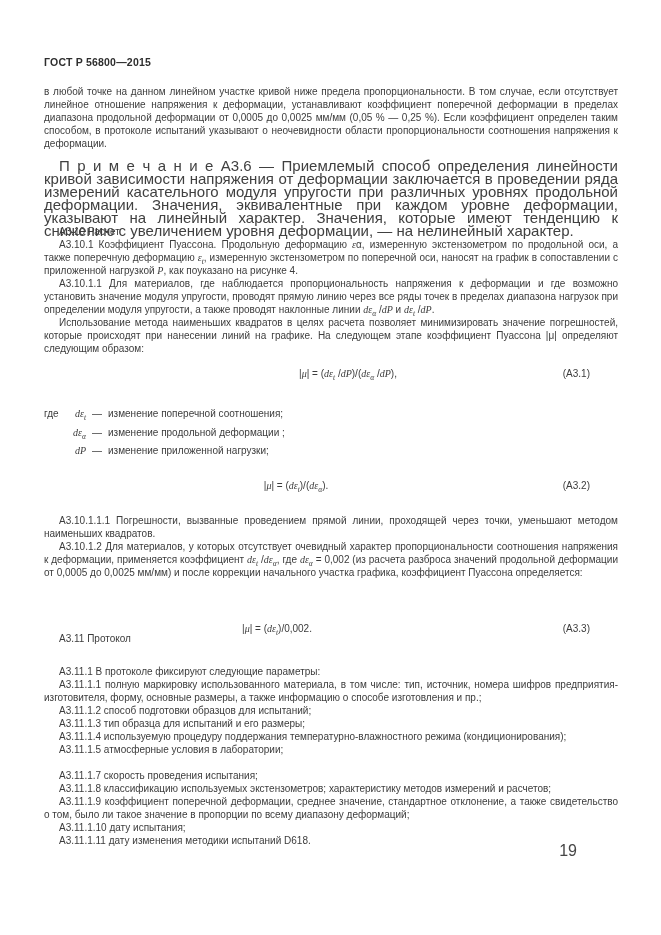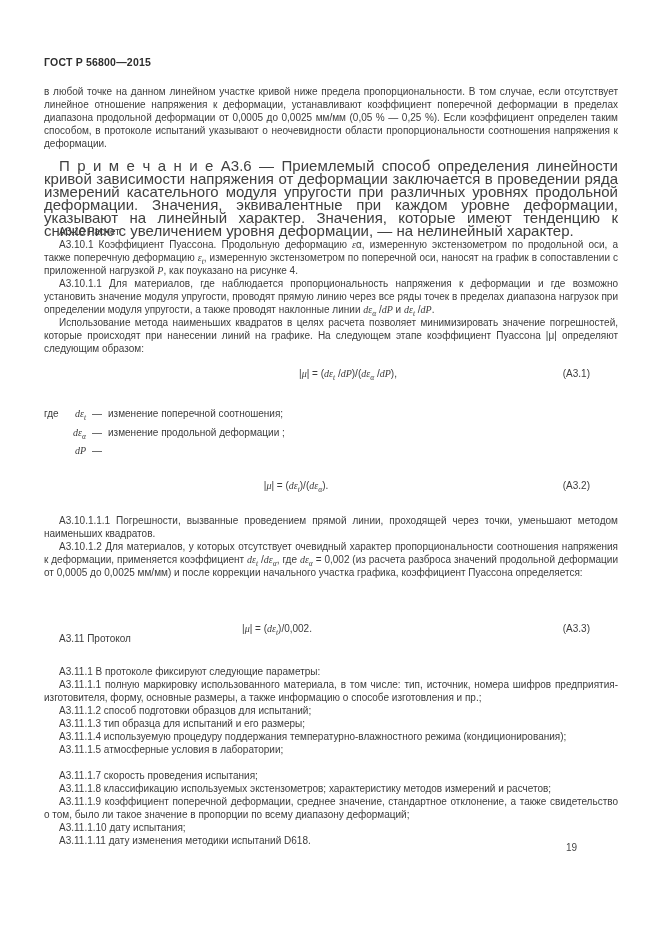--- a/index.html
+++ b/index.html
@@ -61,21 +61,21 @@
   .blk-wherelist { text-align: left; }
   .wl-row { display: flex; align-items: baseline; line-height: 18.5px; }
   .wl-intro { flex: none; width: 24px; }
   .wl-term  { flex: none; min-width: 18px; text-align: right; white-space: nowrap; }
   .wl-dash  { flex: none; padding: 0 6px; }
   .wl-desc  { flex: 1; }
   .page-number {
     position: absolute;
     top: 842px;
     right: 84px;
-    font-size: 10px;
+    font-size: 16px;
     color: #464646;
   }
 </style>
 </head>
 <body>
 
 <div class="page">
   <div class="doc-header">ГОСТ Р 56800—2015</div>
   <div class="content">
       <div class="blk blk-p blk-i0" style="top: 85px;">в любой точке на данном линейном участке кривой ниже предела пропорциональности. В том случае, если отсутствует линейное отношение напряжения к деформации, устанавливают коэффициент поперечной деформации в пределах диапазона продольной деформации от 0,0005 до 0,0025 мм/мм (0,05 % — 0,25 %). Если коэффициент определен таким способом, в протоколе испытаний указывают о неочевидности области пропорциональности соотношения напряжения к деформации.</div>
@@ -95,20 +95,21 @@
         <div class="wl-row">
           <span class="wl-intro"></span>
           <span class="wl-term"><i>dε</i><sub>α</sub></span>
           <span class="wl-dash">—</span>
           <span class="wl-desc">изменение продольной деформации ;</span>
         </div>
         <div class="wl-row">
           <span class="wl-intro"></span>
           <span class="wl-term"><i>dP</i></span>
           <span class="wl-dash">—</span>
+          <span class="wl-desc">изменение приложенной нагрузки;</span>
         </div>
       </div>
       <div class="blk blk-formula blk-i8" style="top: 479px;"><span class="f-body">|<i>μ</i>| = (<i>dε</i><sub>t</sub>)/(<i>dε</i><sub>α</sub>).</span><span class="f-label">(А3.2)</span></div>
       <div class="blk blk-p blk-i9" style="top: 514px;">А3.10.1.1.1 Погрешности, вызванные проведением прямой линии, проходящей через точки, уменьшают методом наименьших квадратов.</div>
       <div class="blk blk-p blk-i10" style="top: 540px;">А3.10.1.2 Для материалов, у которых отсутствует очевидный характер пропорциональности соотношения напряжения к деформации, применяется коэффициент <i>dε</i><sub>t</sub> /<i>dε</i><sub>α</sub>, где  <i>dε</i><sub>α</sub> = 0,002 (из расчета разброса значений продольной деформации от 0,0005 до 0,0025 мм/мм) и после коррекции начального участка графика, коэффициент Пуассона определяется:</div>
       <div class="blk blk-formula blk-i11" style="top: 622px;"><span class="f-body">|<i>μ</i>| = (<i>dε</i><sub>t</sub>)/0,002.</span><span class="f-label">(А3.3)</span></div>
       <div class="blk blk-p blk-i12" style="top: 632px;">А3.11 Протокол</div>
       <div class="blk blk-p blk-i13" style="top: 665px;">А3.11.1 В протоколе фиксируют следующие параметры:</div>
       <div class="blk blk-p blk-i14" style="top: 678px;">А3.11.1.1 полную маркировку использованного материала, в том числе: тип, источник, номера шифров предприятия-изготовителя, форму, основные размеры, а также информацию о способе изготовления и пр.;</div>
       <div class="blk blk-p blk-i15" style="top: 704px;">А3.11.1.2 способ подготовки образцов для испытаний;</div>

